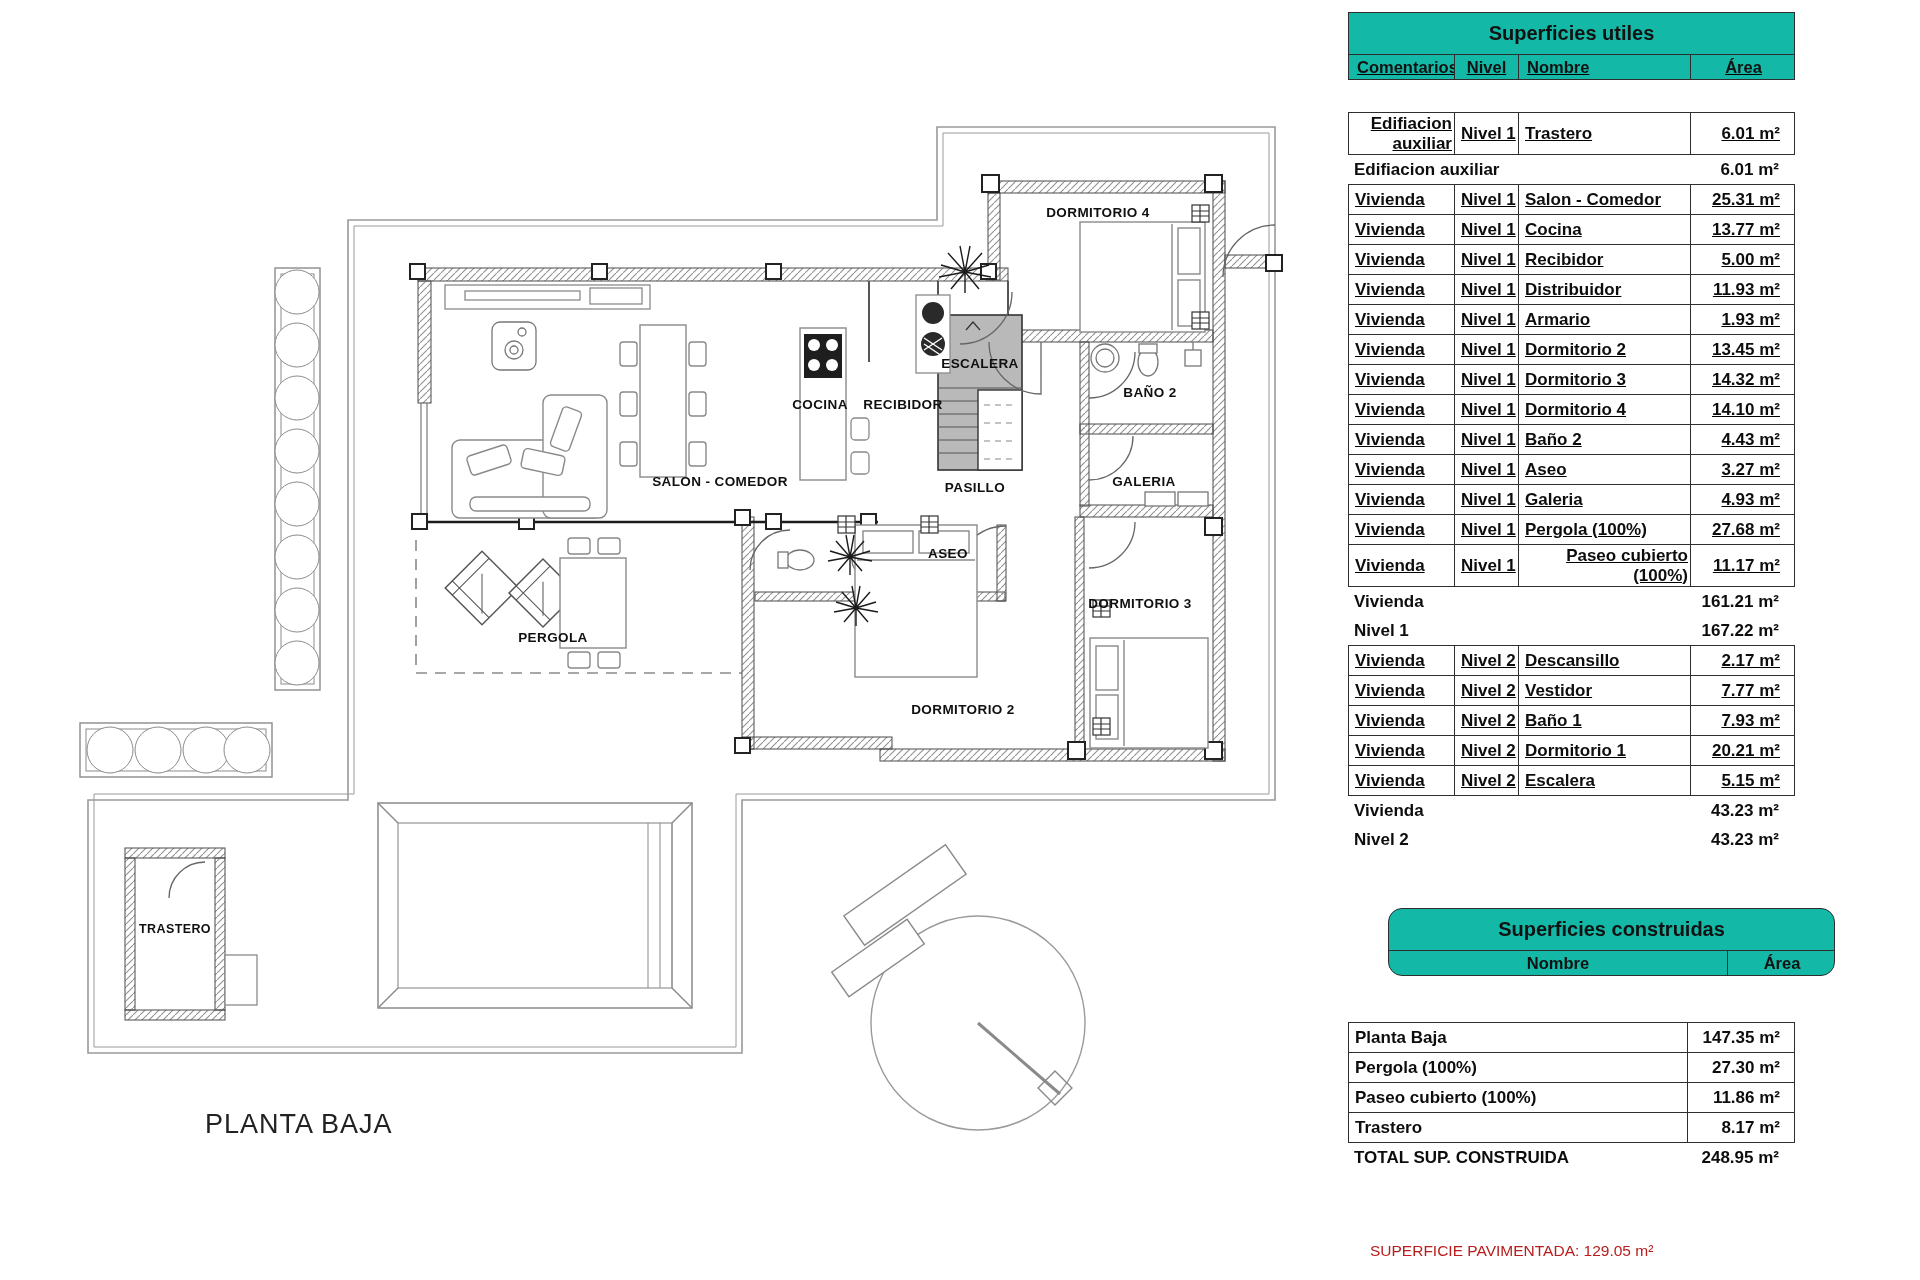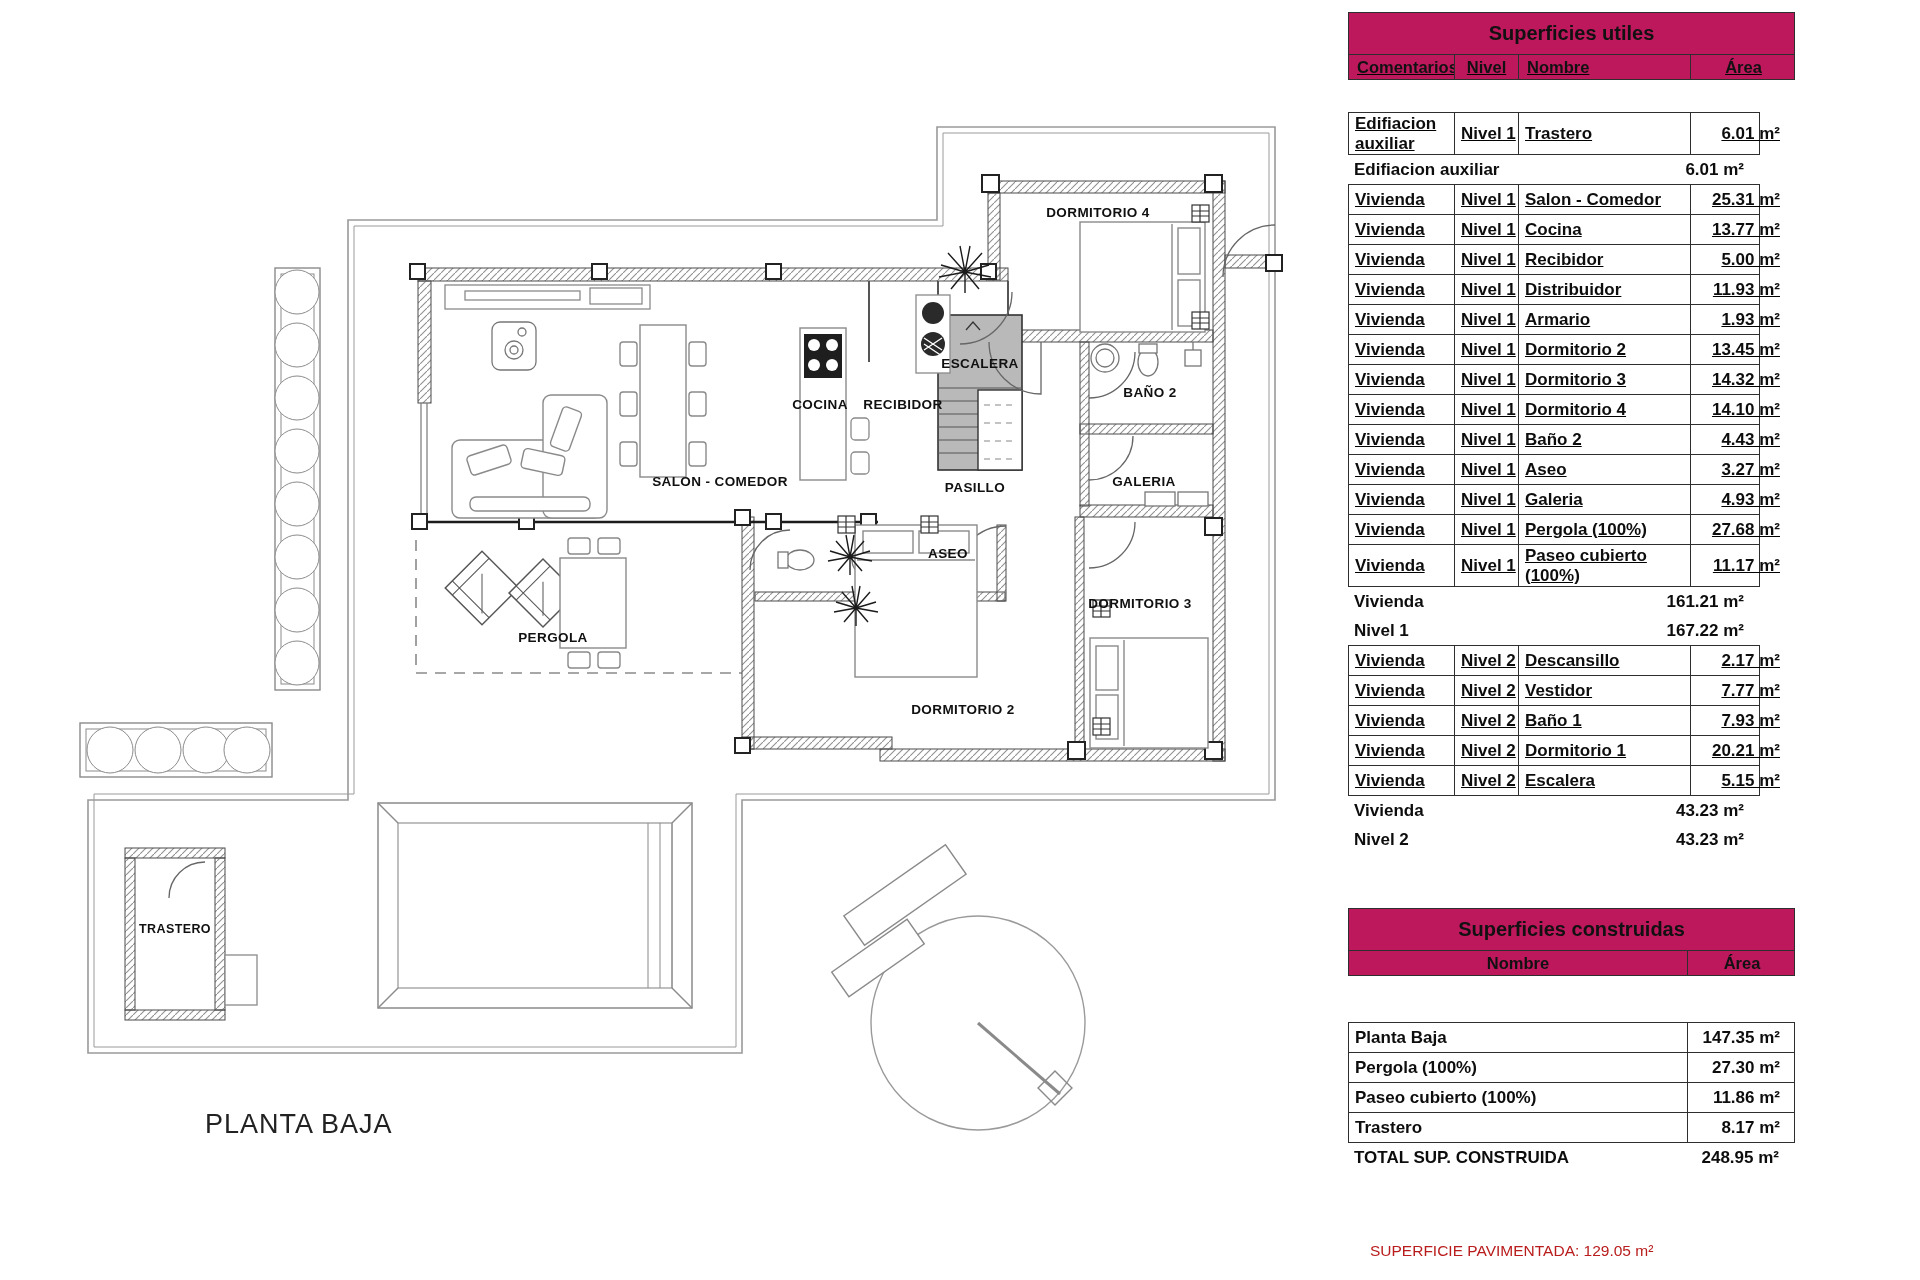--- a/index.html
+++ b/index.html
@@ -1,21 +1,21 @@
 <!DOCTYPE html>
 <html><head>
 <meta charset="utf-8">
 <style>
   html,body{margin:0;padding:0;background:#ffffff;width:1920px;height:1280px;overflow:hidden;
             font-family:"Liberation Sans",sans-serif;}
   .stage{position:relative;width:1920px;height:1280px;background:#fff;}
   svg text{font-family:"Liberation Sans",sans-serif;}
 
   
-  .hdrbox{position:absolute;border:1.6px solid #2e2e2e;background:#be185d;box-sizing:border-box;}
+  .hdrbox{position:absolute;border:1.6px solid #2e2e2e;background:#14b8a6;box-sizing:border-box;}
   .hdr-title{height:42px;display:flex;align-items:center;justify-content:center;
              font-size:20px;font-weight:700;color:#111;border-bottom:1.4px solid #2e2e2e;box-sizing:border-box;}
   .hdr-cols{display:grid;height:24px;}
   .hdr-cols .hc{display:flex;align-items:center;font-size:16.5px;font-weight:700;color:#111;
                 border-left:1.2px solid #2e2e2e;box-sizing:border-box;overflow:hidden;}
   .hdr-cols .hc:first-child{border-left:none;}
   .hc.center{justify-content:center;}
   .hc.left{justify-content:flex-start;padding-left:8px;}
 
   .datastack{position:absolute;box-sizing:border-box;}
@@ -340,21 +340,21 @@
 
   <div class="hdrbox" style="left:1348px;top:12px;width:447px;">
     <div class="hdr-title">Superficies utiles</div>
     <div class="hdr-cols u4">
       <div class="hc left">Comentarios</div>
       <div class="hc center">Nivel</div>
       <div class="hc left">Nombre</div>
       <div class="hc center">Área</div>
     </div>
   </div>
-  <div class="datastack" id="utiles-body" style="left:1348px;top:112px;width:412px;">
+  <div class="datastack" id="utiles-body" style="left:1348px;top:112px;width:447px;text-align:right;">
       <div class="tgroup">
         <div class="trow u4">
           <div class="tcell">Edifiacion auxiliar</div>
           <div class="tcell">Nivel 1</div>
           <div class="tcell">Trastero</div>
           <div class="tcell num">6.01 m²</div>
         </div>
       </div>
       <div class="flatrow">
         <span class="fl">Edifiacion auxiliar</span>
@@ -483,21 +483,21 @@
       <div class="flatrow">
         <span class="fl">Vivienda</span>
         <span class="fv">43.23 m²</span>
       </div>
       <div class="flatrow">
         <span class="fl">Nivel 2</span>
         <span class="fv">43.23 m²</span>
       </div>
     </div>
 
-  <div class="hdrbox" style="left:1348px;top:908px;width:447px;">
+  <div class="hdrbox" style="left:1388px;top:908px;width:447px;border-radius:14px;">
     <div class="hdr-title">Superficies construidas</div>
     <div class="hdr-cols c2">
       <div class="hc center">Nombre</div>
       <div class="hc center">Área</div>
     </div>
   </div>
   <div class="datastack" id="construidas-body" style="left:1348px;top:1022px;width:447px;">
       <div class="tgroup">
         <div class="trow c2">
           <div class="tcell">Planta Baja</div>

